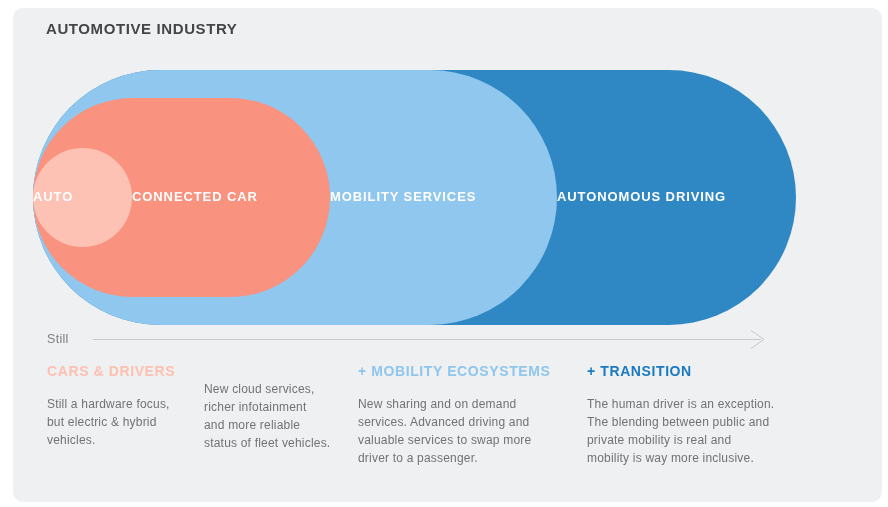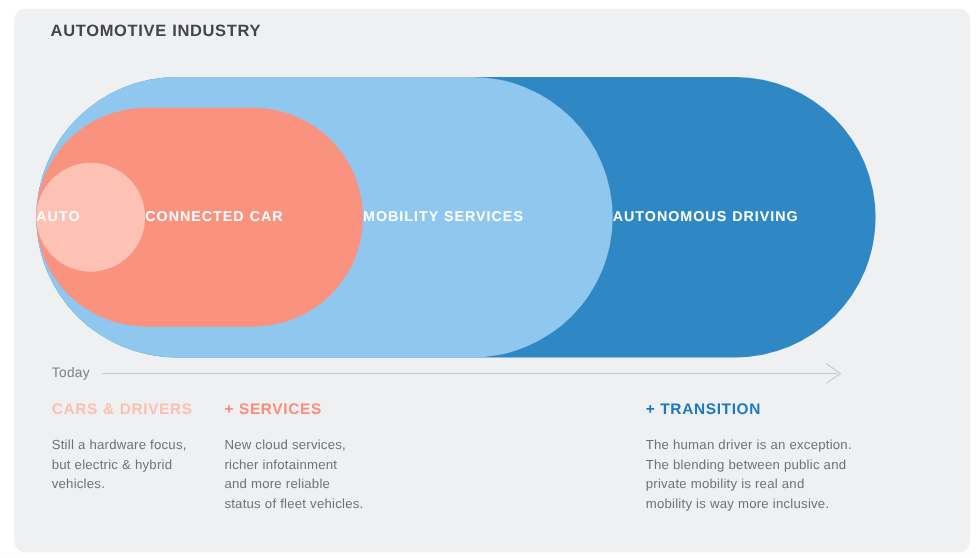--- a/index.html
+++ b/index.html
@@ -119,41 +119,47 @@
   <div class="pill pill-dark" style="background: rgb(47, 136, 196);"></div>
   <div class="pill pill-light" style="background: rgb(144, 199, 238);"></div>
   <div class="pill pill-salmon" style="background: rgb(249, 146, 127);"></div>
   <div class="pill circle-auto" style="background: rgb(253, 194, 180);"></div>
 
   <div class="stage-label label-auto">AUTO</div>
   <div class="stage-label label-connected">CONNECTED CAR</div>
   <div class="stage-label label-autonomous">AUTONOMOUS DRIVING</div>
   <div class="stage-label label-mobility">MOBILITY SERVICES</div>
 
-  <div class="today-label" style="color: rgb(127, 129, 132);">Today</div>
+  <div class="today-label" style="color: rgb(127, 129, 132);">Still</div>
   <svg class="timeline-arrow" width="676" height="24" viewBox="0 0 676 24" style="color: rgb(198, 200, 202);">
     <line x1="0" y1="11.5" x2="668" y2="11.5" stroke="currentColor" stroke-width="1"></line>
     <polyline points="658,2.5 671,11.5 658,20.5" fill="none" stroke="currentColor" stroke-width="1"></polyline>
   </svg>
 
   <div class="col col-1">
     <div class="col-heading" style="color: rgb(252, 192, 177);">CARS &amp; DRIVERS</div>
     <div class="col-body">Still a hardware focus,
 but electric &amp; hybrid
 vehicles.</div>
   </div>
 
   <div class="col col-2">
-    <div class="col-heading" style="color: rgb(249, 142, 124);">+ SERVICES</div>
     <div class="col-body">New cloud services,
 richer infotainment
 and more reliable
 status of fleet vehicles.</div>
   </div>
 
+  <div class="col col-3">
+    <div class="col-heading" style="color: rgb(142, 198, 238);">+ MOBILITY ECOSYSTEMS</div>
+    <div class="col-body">New sharing and on demand
+services. Advanced driving and
+valuable services to swap more
+driver to a passenger.</div>
+  </div>
 
   <div class="col col-4">
     <div class="col-heading" style="color: rgb(27, 121, 194);">+ TRANSITION</div>
     <div class="col-body">The human driver is an exception.
 The blending between public and
 private mobility is real and
 mobility is way more inclusive.</div>
   </div>
 
 </div>

